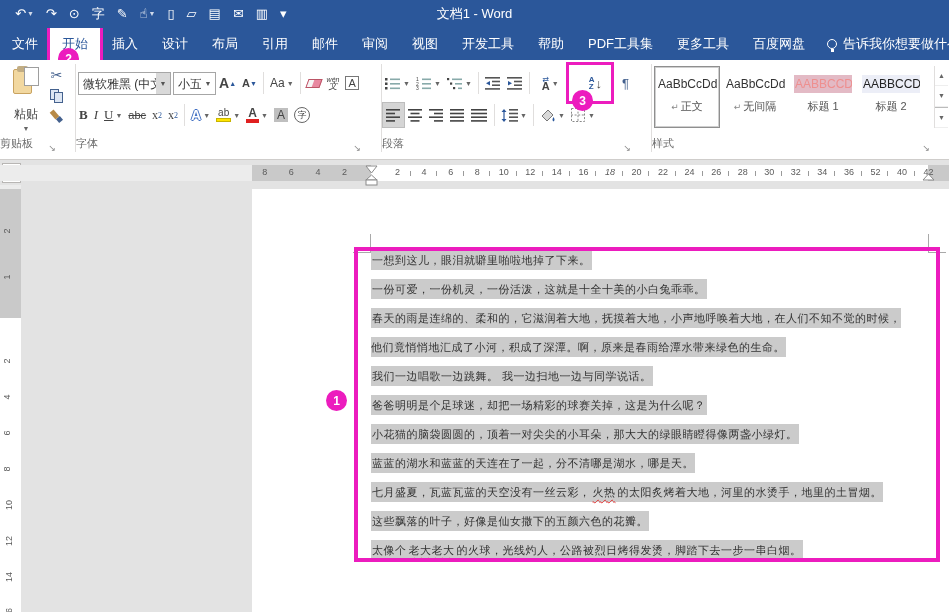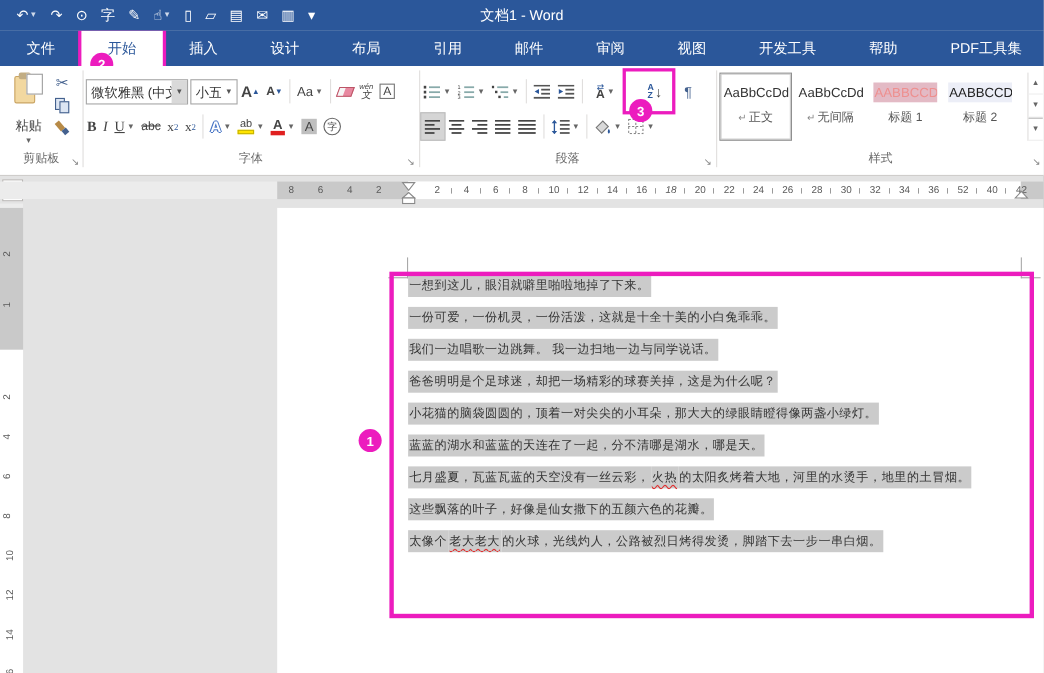--- a/index.html
+++ b/index.html
@@ -9,35 +9,35 @@
 
   
   #titlebar { position:absolute; left:0; top:0; width:949px; height:28px; background:var(--blue,#2b579a); display:flex; align-items:center; }
   #qat { display:flex; align-items:center; gap:2px; padding-left:10px; }
   .qat-btn { color:#fff; font-size:13px; line-height:28px; padding:0 5px; display:flex; align-items:center; gap:1px; cursor:default; }
   .qat-dd { font-size:7px; color:#cfd9ea; }
   #win-title { position:absolute; left:0; right:0; text-align:center; color:#fff; font-size:13px; pointer-events:none; }
 
   
   #tabrow { position:absolute; left:0; top:28px; width:949px; height:32px; background:var(--blue,#2b579a); display:flex; align-items:stretch; white-space:nowrap; overflow:hidden; }
-  .tab { color:#fff; font-size:13px; display:flex; align-items:center; padding:0 24px; position:relative; cursor:default; }
+  .tab { color:#fff; font-size:13px; display:flex; align-items:center; padding:0 12px; position:relative; cursor:default; }
   .tab.active { background:#fff; color:var(--blue,#2b579a); box-shadow:0 0 0 3px var(--magenta,#ec1cbe); z-index:4; }
   #tellme { color:#fff; font-size:13px; display:flex; align-items:center; gap:6px; padding:0 10px; }
   .bulb { width:10px; height:10px; border:1.5px solid #fff; border-radius:50%; position:relative; }
   .bulb:after { content:""; position:absolute; left:2.5px; top:9px; width:3px; height:3px; background:#fff; }
 
   
   .badge { position:absolute; width:21px; height:21px; border-radius:50%; background:var(--magenta,#ec1cbe); color:#fff; font-size:12px; font-weight:bold; display:flex; align-items:center; justify-content:center; z-index:30; }
   .frame { position:absolute; border:3px solid var(--magenta,#ec1cbe); z-index:25; pointer-events:none; }
 
   
   #ribbon { position:absolute; left:0; top:60px; width:949px; height:100px; background:#fff; border-bottom:1px solid #cfcdcb; }
   .gsep { position:absolute; top:4px; width:1px; height:88px; background:#e0dedd; }
   .group { position:absolute; top:2px; height:94px; }
-  .grp-label-row { position:absolute; left:0; right:0; bottom:0; height:20px; text-align:center; font-size:11px; color:#6b6b6b; }
+  .grp-label-row { position:absolute; left:0; right:16px; bottom:0; height:20px; text-align:left; font-size:11px; color:#6b6b6b; }
   .dlg { position:absolute; right:3px; bottom:3px; font-size:9px; color:#8a8a8a; cursor:default; }
   .rrow { position:absolute; left:0; right:0; display:flex; align-items:center; }
   .row1 { top:6px; height:30px; }
   .row2 { top:38px; height:30px; }
   .rbtn { display:flex; align-items:center; justify-content:center; height:26px; padding:0 3px; color:#444; cursor:default; position:relative; }
   .rbtn.sel { background:#d5d5d5; border:1px solid #bdbdbd; }
   .dd { font-size:7px; color:#666; margin-left:2px; }
   .isep { width:1px; height:22px; background:#e0dedd; margin:0 3px; }
 
   
@@ -177,20 +177,21 @@
       <div class="tab">设计</div>
       <div class="tab">布局</div>
       <div class="tab">引用</div>
       <div class="tab">邮件</div>
       <div class="tab">审阅</div>
       <div class="tab">视图</div>
       <div class="tab">开发工具</div>
       <div class="tab">帮助</div>
       <div class="tab">PDF工具集</div>
       <div class="tab">更多工具</div>
+      <div class="tab">百度网盘</div>
       <div id="tellme">
         <span class="bulb"></span>
         <span>告诉我你想要做什么</span>
       </div>
     </div>
 
   <div id="ribbon">
     <div class="gsep" style="left:75px"></div>
     <div class="gsep" style="left:381px"></div>
     <div class="gsep" style="left:651px"></div>
@@ -574,20 +575,21 @@
   <div id="page"></div>
 
   <div class="cropmark" style="left:370px; top:234px; width:1px; height:19px"></div>
   <div class="cropmark" style="left:353px; top:252px; width:18px; height:1px"></div>
   <div class="cropmark" style="left:928px; top:234px; width:1px; height:19px"></div>
   <div class="cropmark" style="left:928px; top:252px; width:18px; height:1px"></div>
 
   <div id="paras">
       <div class="para"><span class="hl">一想到这儿，眼泪就噼里啪啦地掉了下来。</span></div>
       <div class="para"><span class="hl">一份可爱，一份机灵，一份活泼，这就是十全十美的小白兔乖乖。</span></div>
+      <div class="para"><span class="hl">春天的雨是连绵的、柔和的，它滋润着大地，抚摸着大地，小声地呼唤着大地，在人们不知不觉的时候，他们竟悄悄地汇成了小河，积成了深潭。啊，原来是春雨给潭水带来绿色的生命。</span></div>
       <div class="para"><span class="hl">我们一边唱歌一边跳舞。 我一边扫地一边与同学说话。</span></div>
       <div class="para"><span class="hl">爸爸明明是个足球迷，却把一场精彩的球赛关掉，这是为什么呢？</span></div>
       <div class="para"><span class="hl">小花猫的脑袋圆圆的，顶着一对尖尖的小耳朵，那大大的绿眼睛瞪得像两盏小绿灯。</span></div>
       <div class="para"><span class="hl">蓝蓝的湖水和蓝蓝的天连在了一起，分不清哪是湖水，哪是天。</span></div>
       <div class="para"><span class="hl">七月盛夏，瓦蓝瓦蓝的天空没有一丝云彩，</span><span class="hl err">火热</span><span class="hl">的太阳炙烤着大地，河里的水烫手，地里的土冒烟。</span></div>
       <div class="para"><span class="hl">这些飘落的叶子，好像是仙女撒下的五颜六色的花瓣。</span></div>
       <div class="para"><span class="hl">太像个</span><span class="hl err">老大老大</span><span class="hl">的火球，光线灼人，公路被烈日烤得发烫，脚踏下去一步一串白烟。</span></div>
     </div>
 
 

